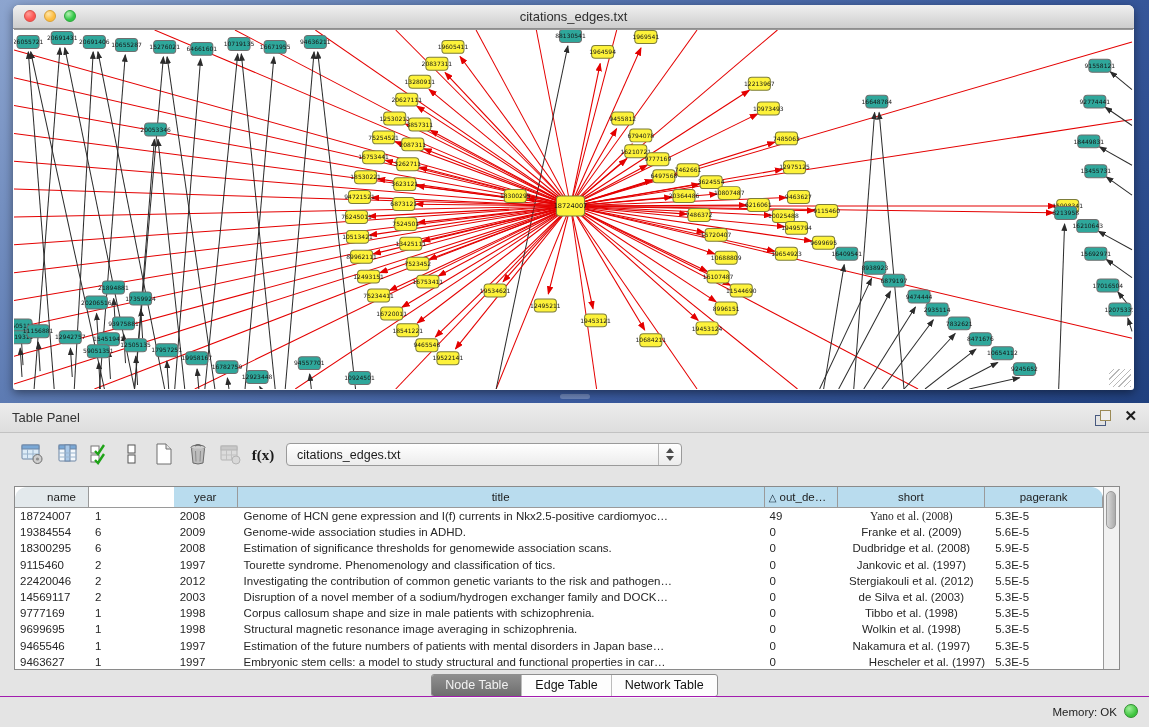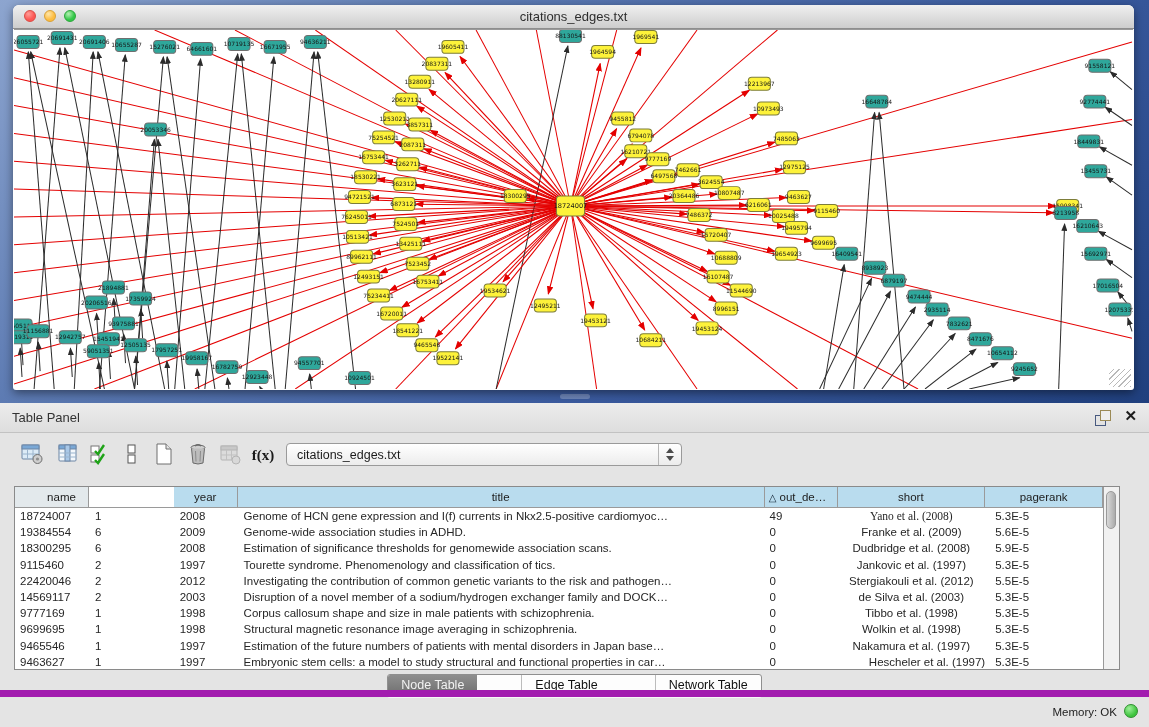--- a/index.html
+++ b/index.html
@@ -45,41 +45,41 @@
   .dd{position:absolute;left:286px;top:4px;width:396px;height:23px;border:1px solid #9a9a9a;
     border-radius:4px;background:linear-gradient(#ffffff,#ececec);box-sizing:border-box;cursor:pointer;}
   .dd .dd-text{position:absolute;left:10px;top:4px;font-size:12.5px;color:#1b1b1b;}
   .dd .dd-arrows{position:absolute;right:0;top:0;width:22px;height:21px;border-left:1px solid #b5b5b5;}
   .dd .up,.dd .dn{position:absolute;left:7px;width:0;height:0;border-left:4px solid transparent;border-right:4px solid transparent;}
   .dd .up{top:4px;border-bottom:5px solid #4c4c4c;}
   .dd .dn{bottom:4px;border-top:5px solid #4c4c4c;}
   
   .tablewrap{position:absolute;left:14px;top:83px;width:1106px;height:184px;border:1px solid #8a8a8a;
     background:#fff;box-sizing:border-box;display:flex;}
-  .grid{flex:1 1 auto;overflow:hidden;}
+  .grid{flex:1 1 auto;overflow:hidden;border-radius:12px;}
   .hrow{display:flex;height:21px;border-bottom:1px solid #9a9a9a;box-sizing:border-box;}
   .hcell{box-sizing:border-box;border-right:1px solid #9a9a9a;background:#b9dcee;
     font-size:11.5px;color:#1c1c1c;line-height:20px;overflow:hidden;white-space:nowrap;cursor:pointer;}
   .hcell.gray{background:#e3e9ec;}
   .brow{display:flex;height:16.2px;background:#fff;cursor:default;}
   .bcell{box-sizing:border-box;font-size:11.5px;color:#262626;line-height:16px;
     overflow:hidden;white-space:nowrap;}
   .sortmark{color:#123;font-size:10px;}
   .vscroll{flex:0 0 15px;border-left:1px solid #9a9a9a;background:#f1f1f1;position:relative;}
   .vthumb{position:absolute;left:2px;top:4px;width:10px;height:38px;border-radius:6px;
     background:linear-gradient(90deg,#d9d9d9,#ababab);border:1px solid #9a9a9a;box-sizing:border-box;}
   
   .tabsbar{position:absolute;left:0;top:271px;width:100%;height:26px;text-align:center;}
   .seg{display:inline-flex;border:1px solid #8f8f8f;border-radius:3px;overflow:hidden;
-    background:#fdfdfd;height:21px;box-shadow:0 1px 0 rgba(255,255,255,.7);gap:44px;}
+    background:#fdfdfd;height:21px;box-shadow:0 1px 0 rgba(255,255,255,.7);}
   .seg .tab{padding:0 13px;font-size:12.5px;line-height:21px;color:#111;cursor:pointer;border-left:1px solid #bcbcbc;}
   .seg .tab:first-child{border-left:none;}
   .seg .tab.active{background:linear-gradient(#8f8f8f,#6e6e6e);color:#f2f2f2;}
   
-  .statusbar{position:absolute;left:0;bottom:0;width:100%;height:30px;border-top:7px solid #a21caf;margin-top:32px;}
+  .statusbar{position:absolute;left:0;bottom:0;width:100%;height:30px;border-top:1px solid #a21caf;margin-top:32px;}
   .mem-label{position:absolute;right:32px;top:9px;font-size:11.5px;color:#222;}
   .mem-dot{position:absolute;right:11px;top:7px;width:14px;height:14px;border-radius:50%;
     background:radial-gradient(circle at 35% 30%,#9ff09a,#3ec43e 65%);border:1px solid #2e8f2e;box-sizing:border-box;}
   
   .tool svg{width:24px;height:24px;}
 </style>
 </head>
 <body>
 
 <div class="desktop"></div>

